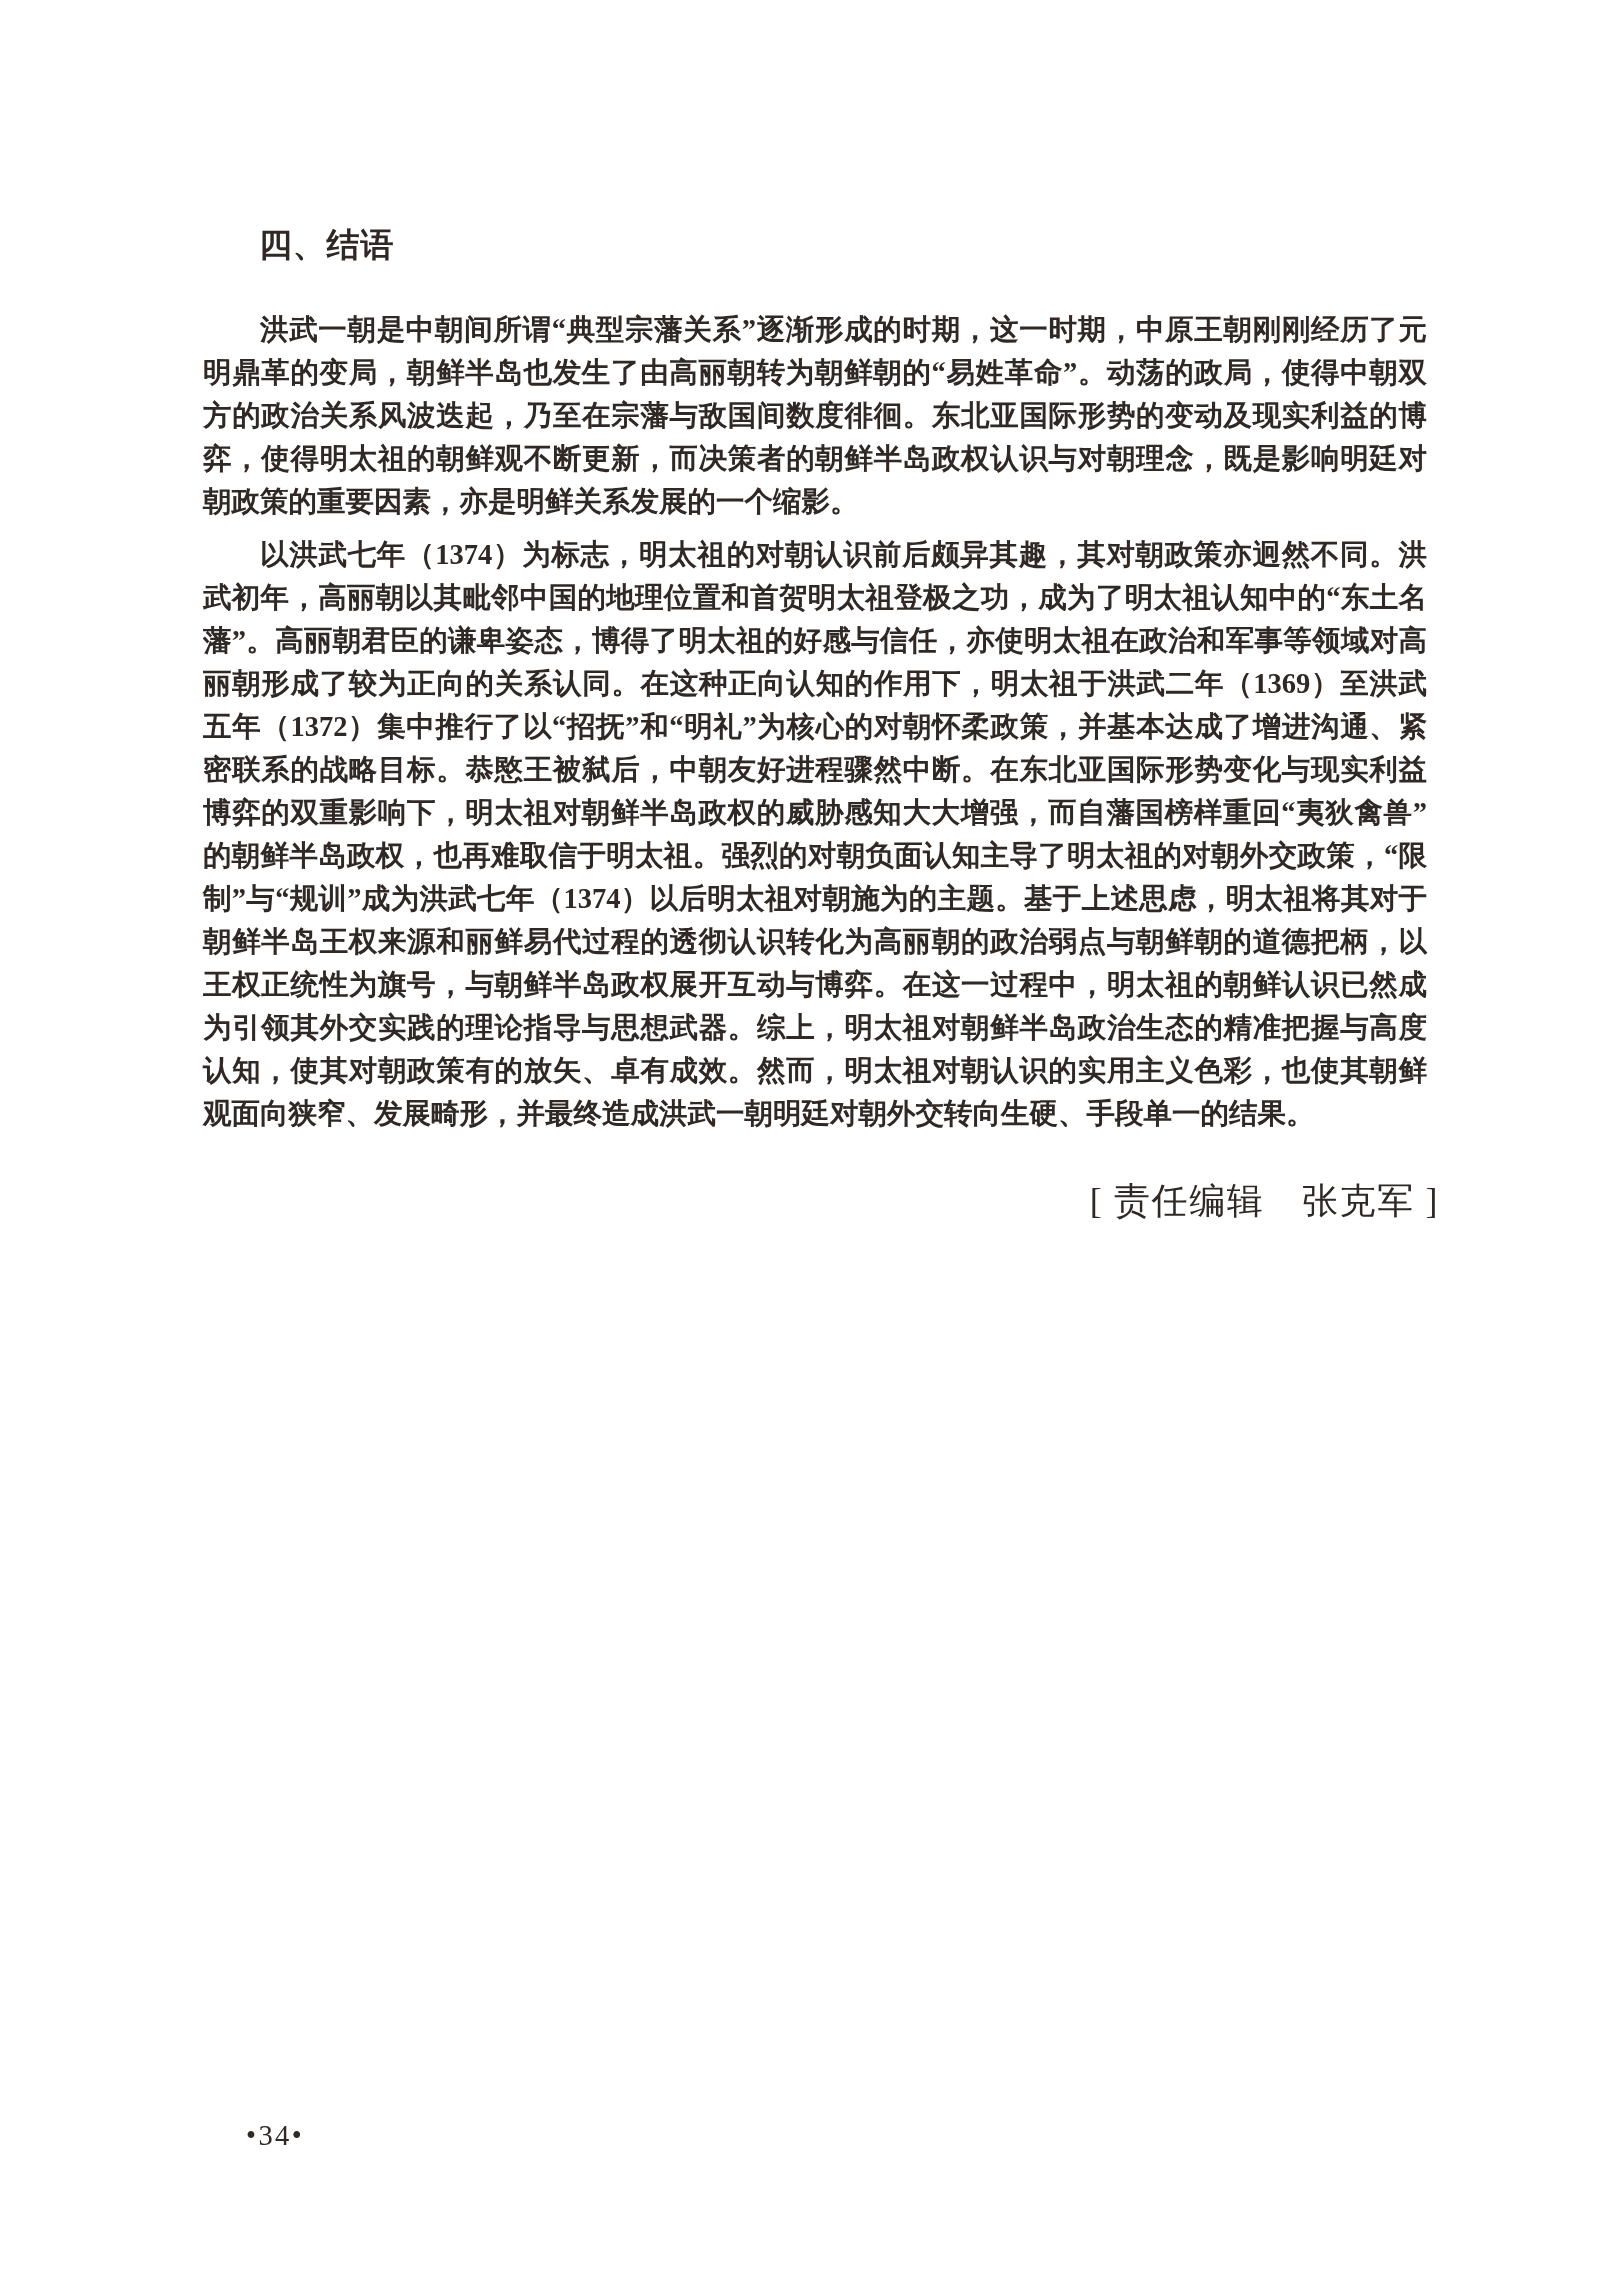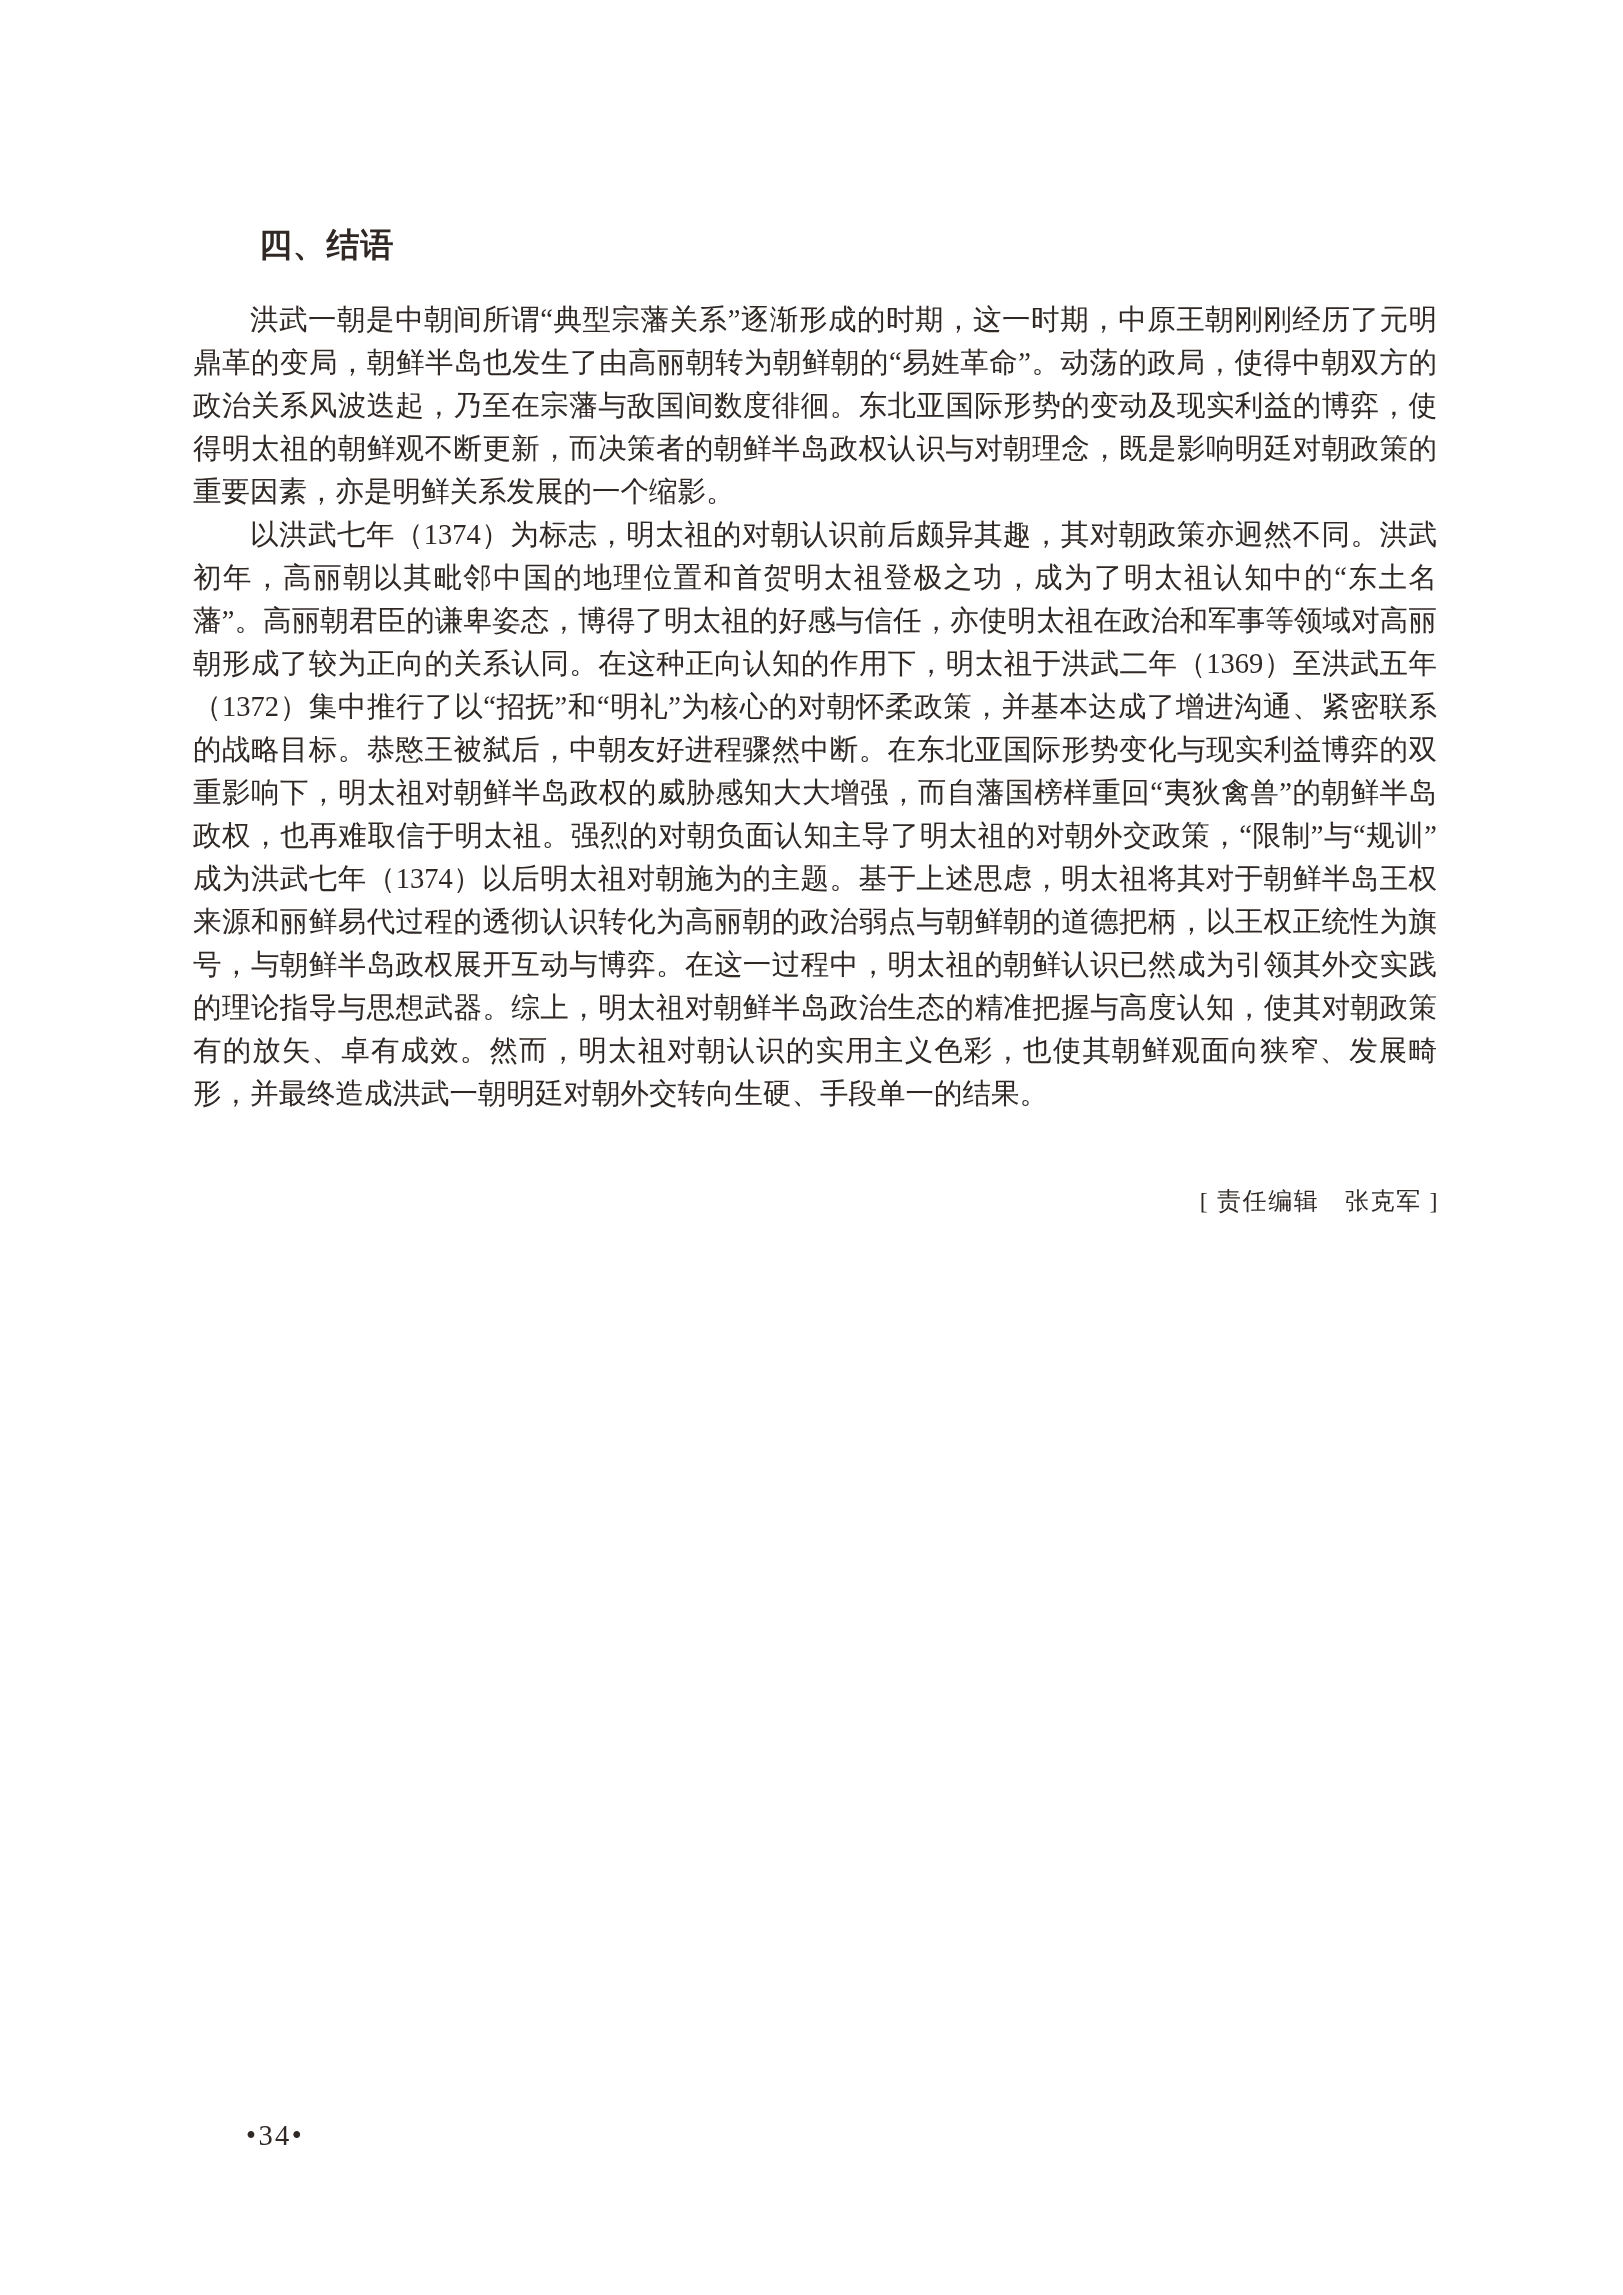--- a/index.html
+++ b/index.html
@@ -33,31 +33,32 @@
     left: 193px;
     top: 298px;
     width: 1244px;
     font-family: "Liberation Serif", "DejaVu Serif", serif;
     font-size: 28.5px;
     line-height: 43px;
     text-align: justify;
     text-justify: inter-character;
   }
   .body-text p {
-    margin: 0;
+    margin: 10px;
     padding: 0;
     text-indent: 2em;
+    font-weight: bold;
   }
   .editor-line {
     position: absolute;
     left: 193px;
     top: 1183px;
     width: 1246px;
     font-family: "Liberation Serif", "DejaVu Serif", serif;
-    font-size: 24px;
+    font-size: 36px;
     line-height: 36px;
     text-align: right;
     letter-spacing: 1.6px;
   }
   .page-number {
     position: absolute;
     left: 198px;
     top: 2118px;
     font-family: "Liberation Serif", "DejaVu Serif", serif;
     font-size: 28.5px;

